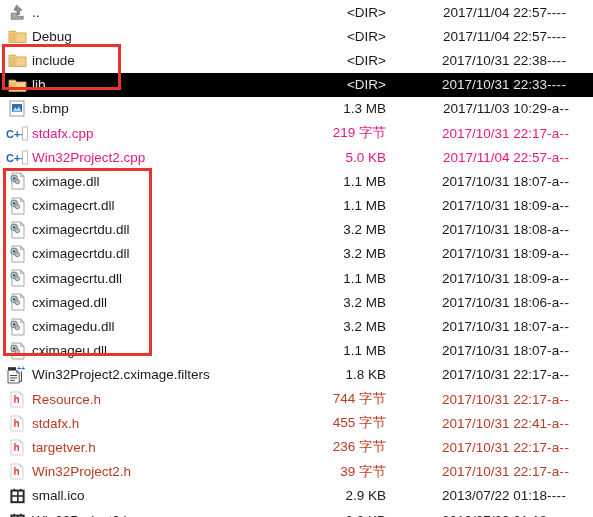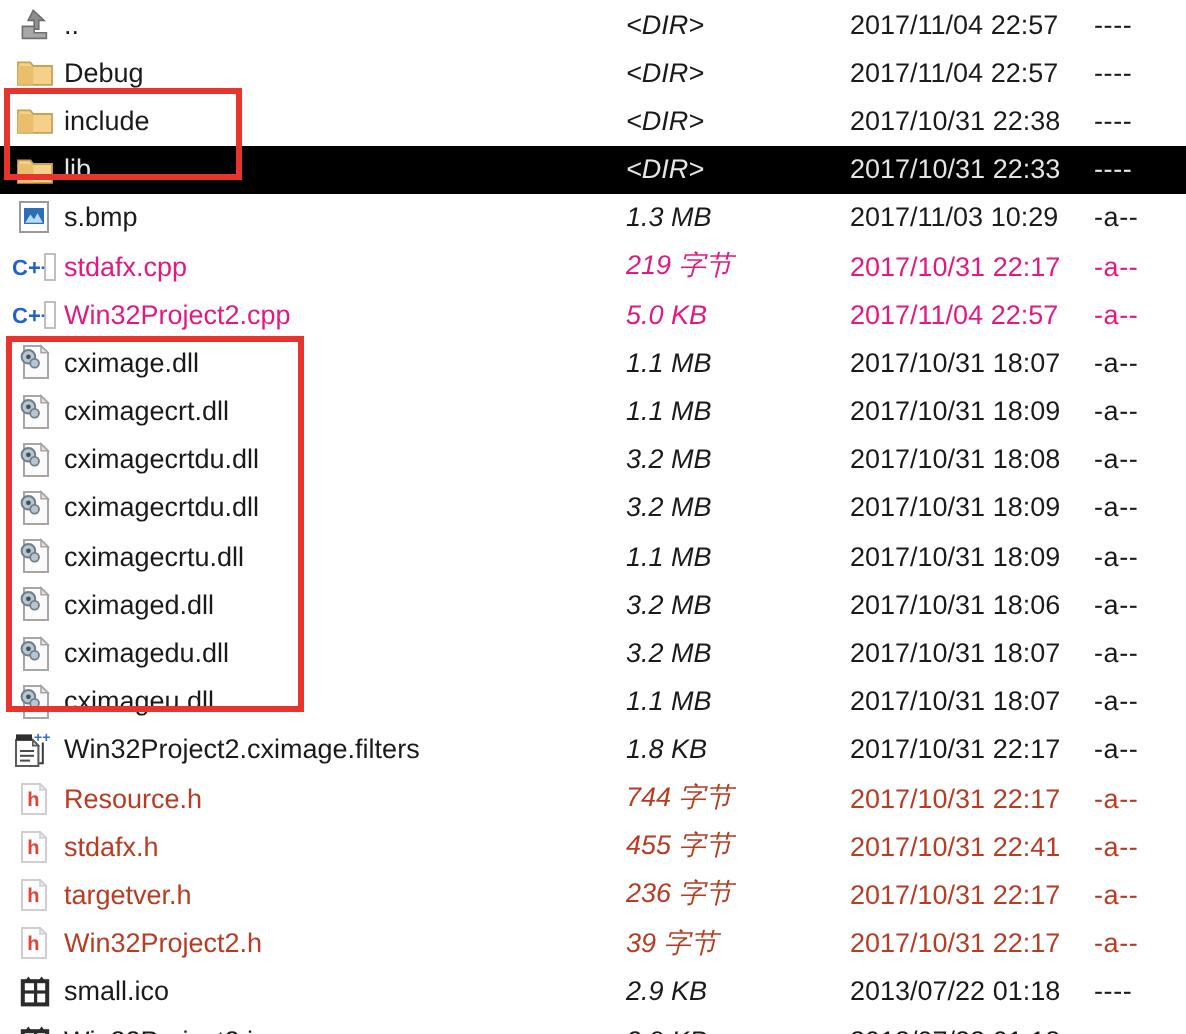--- a/index.html
+++ b/index.html
@@ -43,28 +43,28 @@
     justify-content: center;
   }
   .name-cell {
     flex: 1 1 auto;
     padding-left: 3px;
     overflow: hidden;
   }
   .size-cell {
     width: 96px;
     min-width: 96px;
-    text-align: left;
+    text-align: right;
     padding-right: 16px;
-    font-style: italic;
   }
   .date-cell {
     width: 122px;
     min-width: 122px;
-    text-align: left;
+    text-align: right;
+    margin-left: 23px;
   }
   .attr-cell {
     width: 34px;
     min-width: 34px;
     text-align: left;
     padding-right: 12px;
     letter-spacing: 0.3px;
   }
 
   

